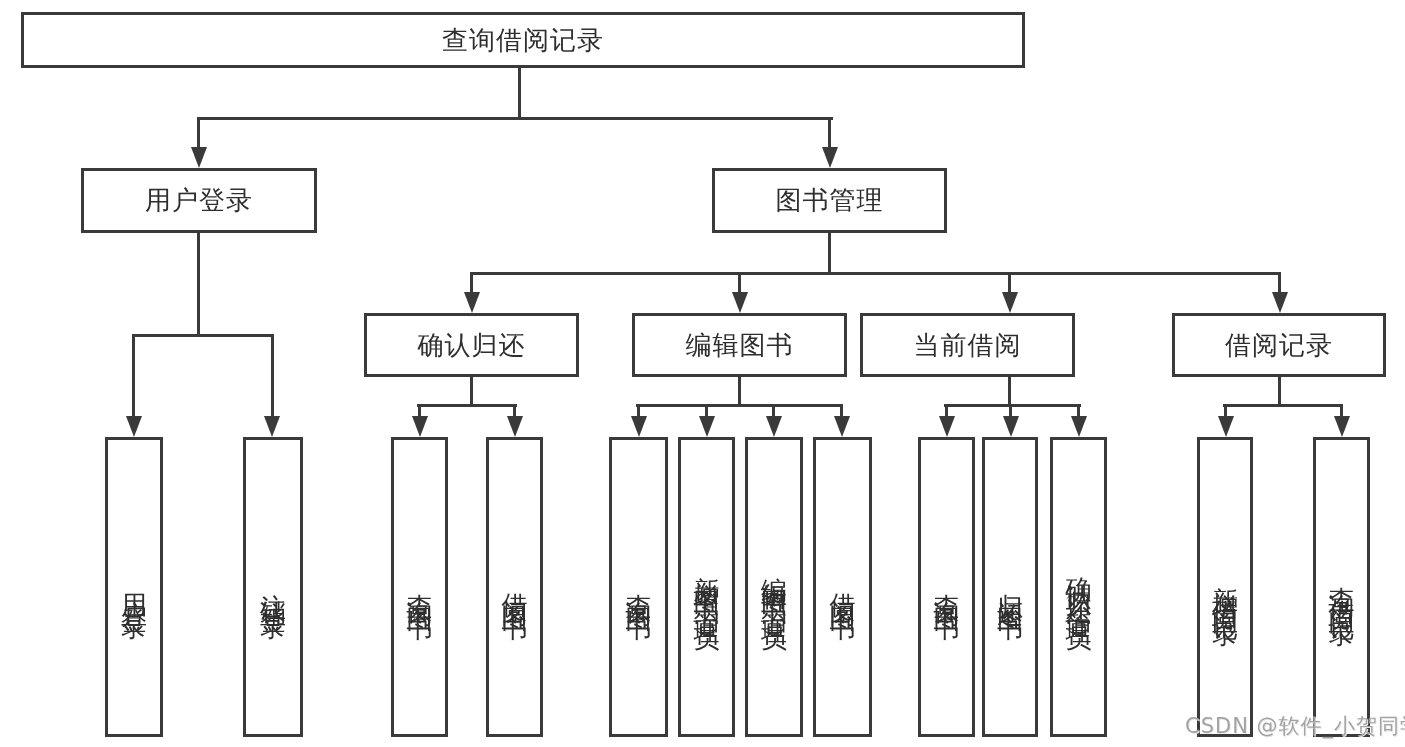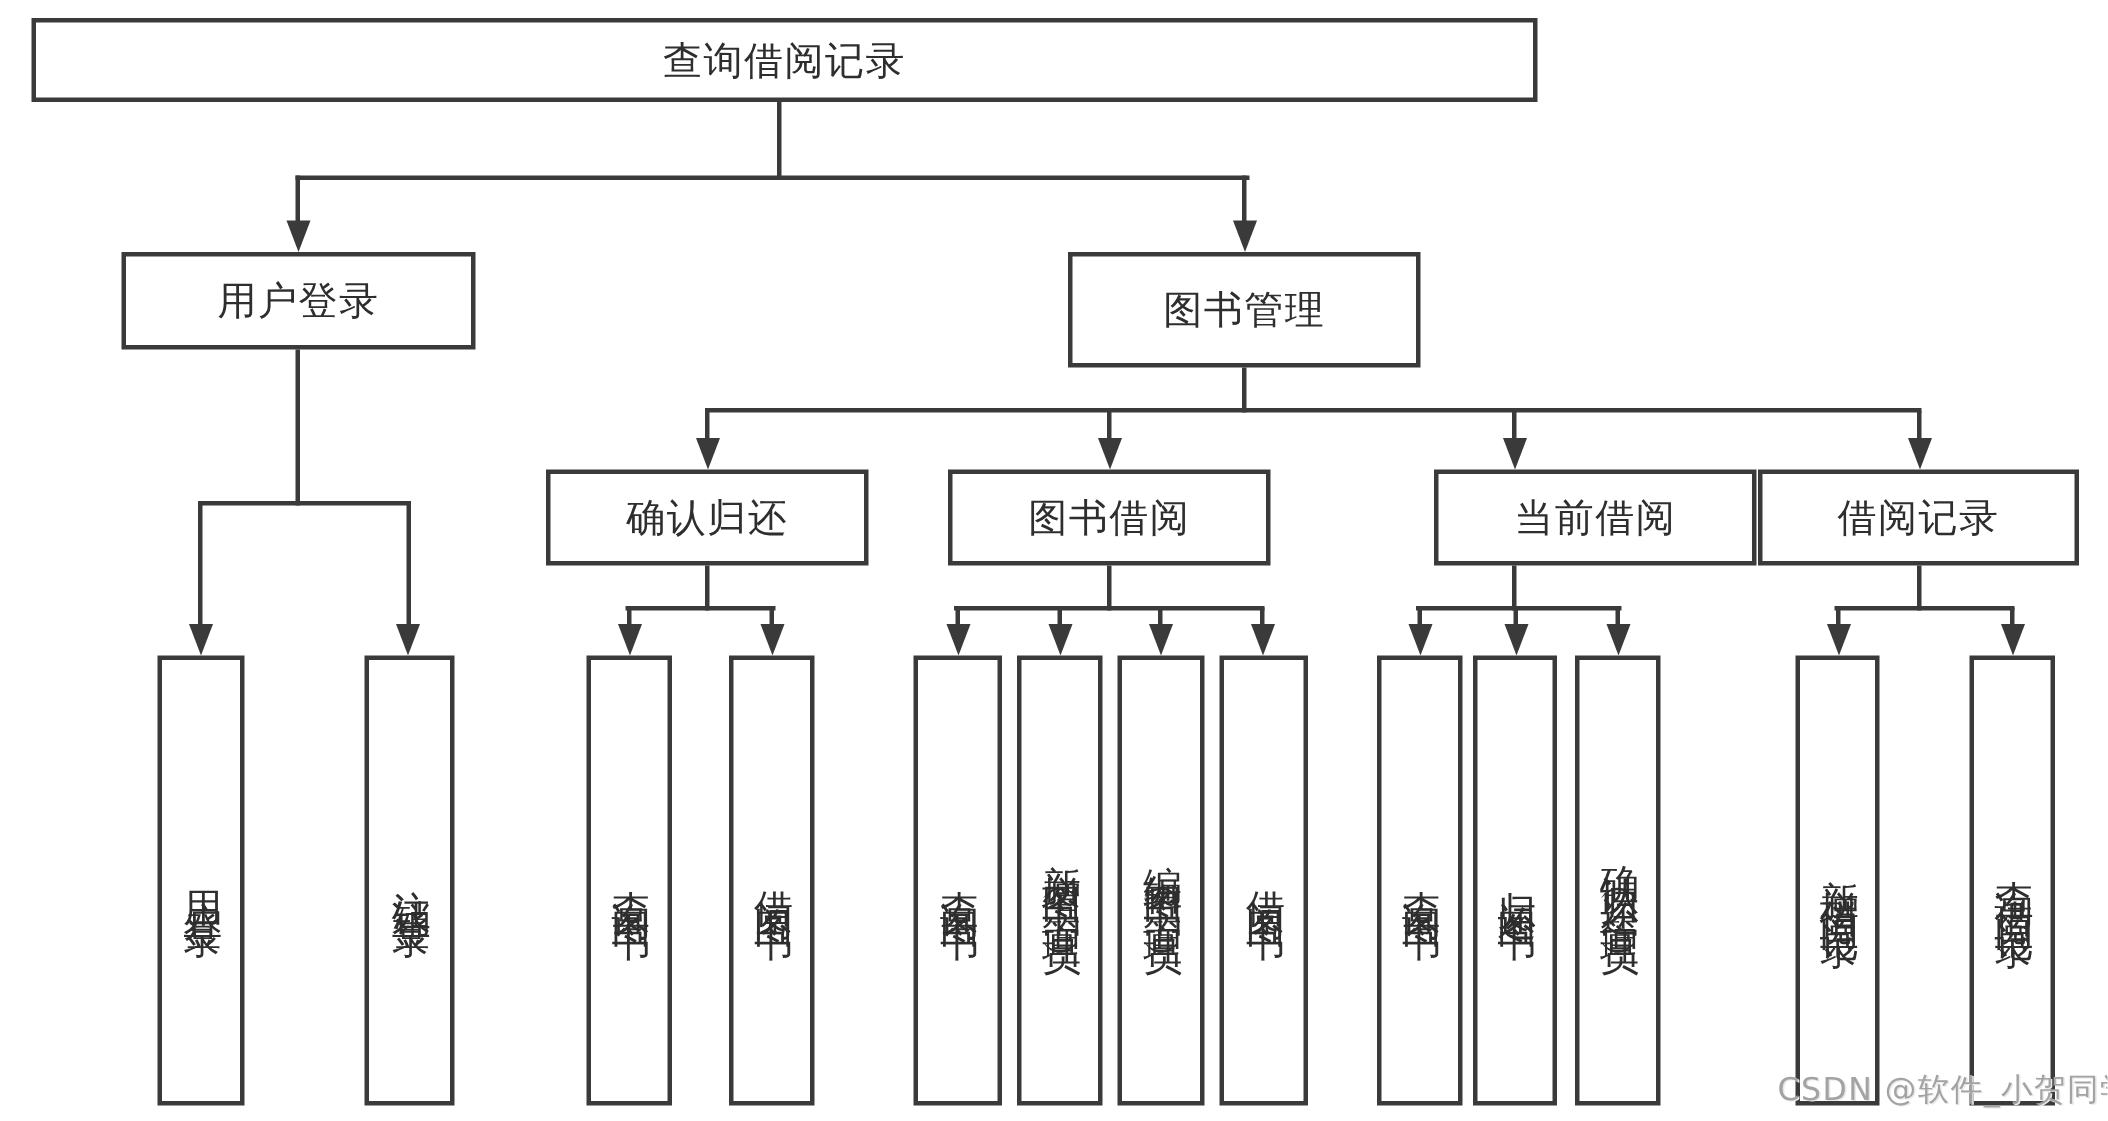--- a/index.html
+++ b/index.html
@@ -84,31 +84,31 @@
   <div class="v" style="left:1340px;top:405px;height:13px"></div>
   <div class="tri" style="left:1334px;top:416px"></div>
 
   <div class="box" style="left:21px;top:12px;width:1004px;height:56px">
     <span class="hl">查询借阅记录</span>
   </div>
 
   <div class="box" style="left:81px;top:168px;width:236px;height:65px">
     <span class="hl">用户登录</span>
   </div>
-  <div class="box" style="left:712px;top:168px;width:235px;height:77px">
+  <div class="box" style="left:712px;top:168px;width:235px;height:65px">
     <span class="hl">图书管理</span>
   </div>
 
   <div class="box" style="left:364px;top:313px;width:215px;height:64px">
     <span class="hl">确认归还</span>
   </div>
   <div class="box" style="left:632px;top:313px;width:215px;height:64px">
-    <span class="hl">图书借阅</span>
+    <span class="hl">编辑图书</span>
   </div>
-  <div class="box" style="left:956px;top:313px;width:215px;height:64px">
+  <div class="box" style="left:860px;top:313px;width:215px;height:64px">
     <span class="hl">当前借阅</span>
   </div>
   <div class="box" style="left:1172px;top:313px;width:214px;height:64px">
     <span class="hl">借阅记录</span>
   </div>
 
   <div class="box" style="left:105px;top:437px;width:58px;height:300px">
     <span class="vl">用户登录</span>
   </div>
   <div class="box" style="left:243px;top:437px;width:60px;height:300px">

